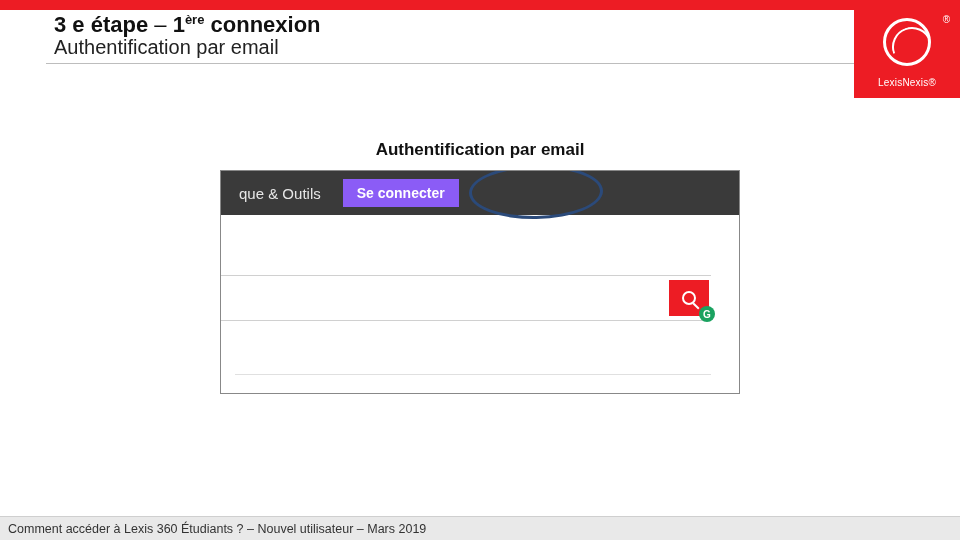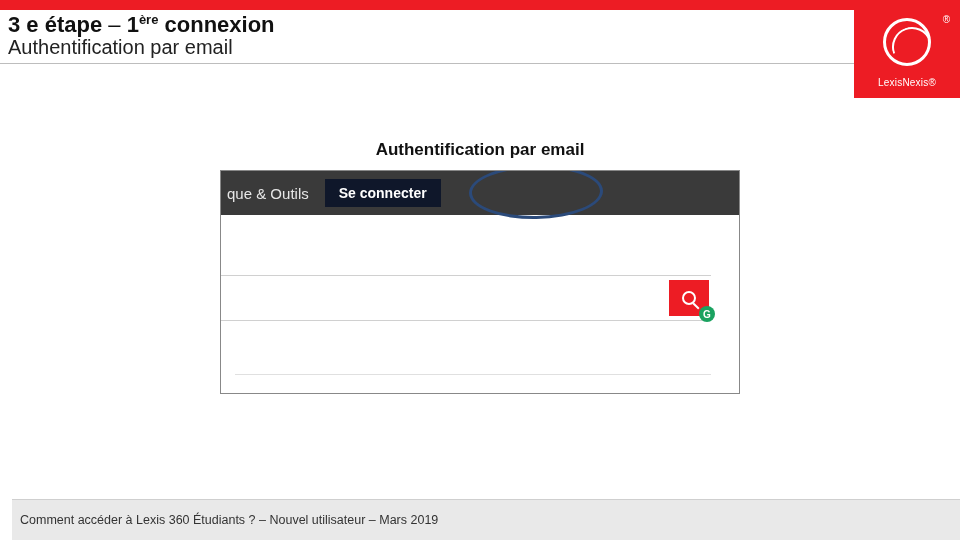--- a/index.html
+++ b/index.html
@@ -1,52 +1,52 @@
 <!DOCTYPE html>
 <html><head>
 <meta charset="utf-8">
 <style>
   * { margin: 0; padding: 0; box-sizing: border-box; }
   body { width: 960px; height: 540px; font-family: "Segoe UI", Arial, sans-serif; background: #fff; position: relative; overflow: hidden; }
 
   .top-red-bar { width: 100%; height: 10px; background: #ed1c24; }
 
-  .header-row { display: flex; align-items: flex-start; }
+  .header-row { display: flex; align-items: flex-start; margin-left: 46px; }
   .header-text { flex: 1; padding: 2px 0 4px 8px; border-bottom: 1px solid #bdbdbd; }
   .header-title { font-size: 22px; font-weight: 700; color: #111; }
   .header-title .thin { font-weight: 400; }
   .header-title sup { font-size: 13px; vertical-align: super; font-weight: 700; }
   .header-subtitle { font-size: 20px; font-weight: 400; color: #222; margin-top: -2px; }
 
   .logo-box { width: 106px; height: 98px; background: #ed1c24; position: relative; flex-shrink: 0; margin-top: -10px; }
   .logo-box .circle { position: absolute; top: 18px; left: 50%; transform: translateX(-50%); width: 48px; height: 48px; border: 3px solid #fff; border-radius: 50%; }
   .logo-box .circle::before { content:""; position:absolute; left:6px; top:6px; width:36px; height:36px; border:2px solid #fff; border-radius:50%; clip-path: inset(0 0 50% 0); transform: rotate(-20deg); }
   .logo-box .reg { position:absolute; top:14px; right:10px; color:#fff; font-size:10px; }
   .logo-box .brand { position:absolute; bottom:10px; left:0; right:0; text-align:center; color:#fff; font-size:10px; letter-spacing:0.2px; }
 
   .section-title { text-align: center; font-size: 17px; font-weight: 700; margin-top: 42px; color: #111; }
 
   .screenshot-frame { width: 520px; height: 224px; border: 1px solid #888; margin: 10px auto 0; background: #fff; position: relative; overflow: hidden; }
 
   .nav-bar { height: 44px; background: #3a3a3a; display: flex; align-items: center; color: #e6e6e6; font-size: 15px; }
   .nav-item { padding: 0 16px; white-space: nowrap; }
-  .nav-trunc-left { padding-left: 6px; }
-  .connect-btn { background: #0f172a; color: #fff; font-weight: 700; font-size: 14px; padding: 6px 14px; cursor: pointer; }
+  .nav-trunc-left { padding-left: 18px; }
+  .connect-btn { background: #8b5cf6; color: #fff; font-weight: 700; font-size: 14px; padding: 6px 14px; margin-left: 6px; cursor: pointer; }
 
   .ellipse-highlight { position: absolute; top: -6px; left: 248px; width: 134px; height: 54px; border: 3px solid #2b4a7a; border-radius: 50%; transform: rotate(-1deg); pointer-events: none; }
 
   .search-row { position: absolute; left: 0; right: 28px; top: 104px; height: 46px; border-top: 1px solid #d0d0d0; border-bottom: 1px solid #d0d0d0; display:flex; justify-content:flex-end; align-items:center; }
   .search-btn { width: 40px; height: 36px; background: #ed1c24; display:flex; align-items:center; justify-content:center; position:relative; margin-right: 2px; }
   .mag { width: 14px; height: 14px; border: 2px solid #fff; border-radius: 50%; position: relative; }
   .mag::after { content:""; position:absolute; width:8px; height:2px; background:#fff; bottom:-4px; right:-6px; transform: rotate(45deg); }
   .g-badge { position:absolute; bottom:-6px; right:-6px; width:16px; height:16px; border-radius:50%; background:#1aa260; color:#fff; font-size:10px; font-weight:700; display:flex; align-items:center; justify-content:center; }
 
   .thin-line { position:absolute; left: 14px; right: 28px; bottom: 18px; height: 1px; background: #e0e0e0; }
 
-  .footer { position: absolute; left: 12px; right: 0; bottom: 0; height: 41px; background: #e9e9e9; border-top: 1px solid #cfcfcf; display: flex; align-items: center; padding-left: 8px; font-size: 12.5px; color: #333; }
+  .footer { position: absolute; left: 0; right: 0; bottom: 0; height: 24px; background: #e9e9e9; border-top: 1px solid #cfcfcf; display: flex; align-items: center; padding-left: 8px; font-size: 12.5px; color: #333; }
 </style>
 </head>
 <body>
 
 <div class="top-red-bar"></div>
 
 <div class="header-row">
   <div class="header-text">
     <div class="header-title">
       <span>3 e étape</span><span class="thin"> – </span><span>1</span><sup>ère</sup><span> connexion</span>

